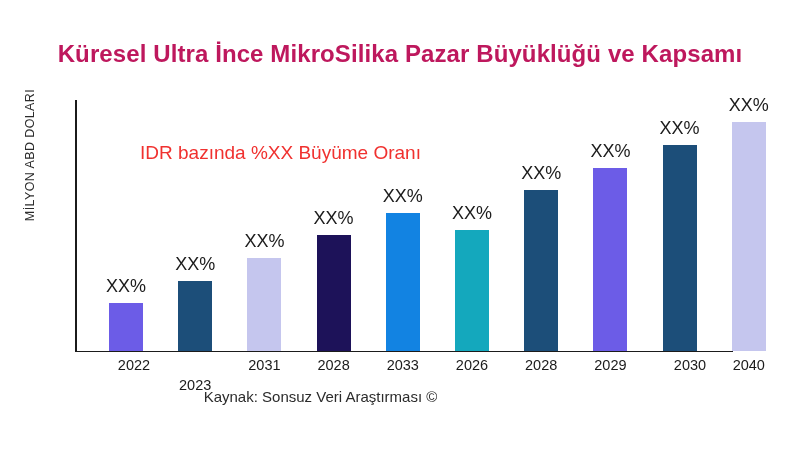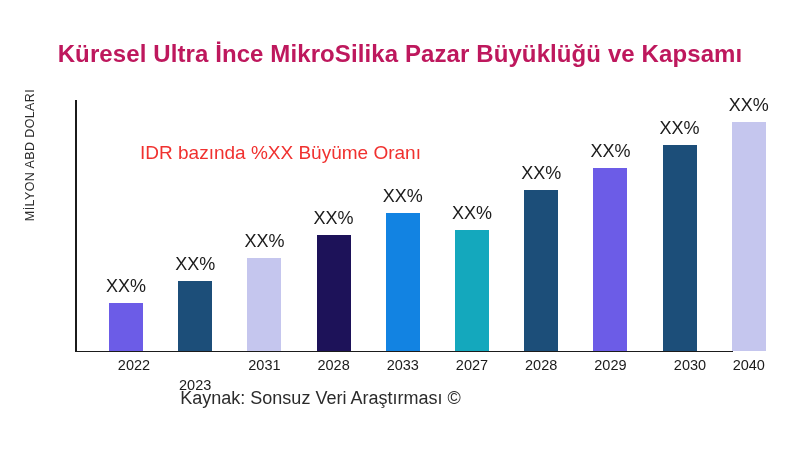--- a/index.html
+++ b/index.html
@@ -117,21 +117,21 @@
     white-space: nowrap;
   }
 
   
   .source-note {
     position: absolute;
     left: 0;
     top: 388px;
     width: 641px;
     text-align: center;
-    font-size: 18px;
+    font-size: 15px;
     color: #2b2b2b;
     white-space: nowrap;
   }
 </style>
 </head>
 <body>
 
 <div id="chart-root">
 
   <div class="chart-title">Küresel Ultra İnce MikroSilika Pazar Büyüklüğü ve Kapsamı</div>
@@ -184,21 +184,21 @@
         <div class="bar" style="height: 229px; background: rgb(197, 198, 238);"></div>
         <div class="bar-value">XX%</div>
       </div>
     </div>
   <div class="ticks-layer" id="ticks-layer">
       <div class="xtick" style="left: 94px; width: 80px;">2022</div>
       <div class="xtick" style="left: 155.2px; width: 80px; margin-top: 20px;">2023</div>
       <div class="xtick" style="left: 224.4px; width: 80px;">2031</div>
       <div class="xtick" style="left: 293.6px; width: 80px;">2028</div>
       <div class="xtick" style="left: 362.8px; width: 80px;">2033</div>
-      <div class="xtick" style="left: 432px; width: 80px;">2027</div>
+      <div class="xtick" style="left: 432px; width: 80px;">2026</div>
       <div class="xtick" style="left: 501.2px; width: 80px;">2028</div>
       <div class="xtick" style="left: 570.4px; width: 80px;">2029</div>
       <div class="xtick" style="left: 650px; width: 80px;">2030</div>
       <div class="xtick" style="left: 708.8px; width: 80px;">2040</div>
     </div>
 
   <div class="source-note">Kaynak: Sonsuz Veri Araştırması ©</div>
 </div>
 
 </body></html>

